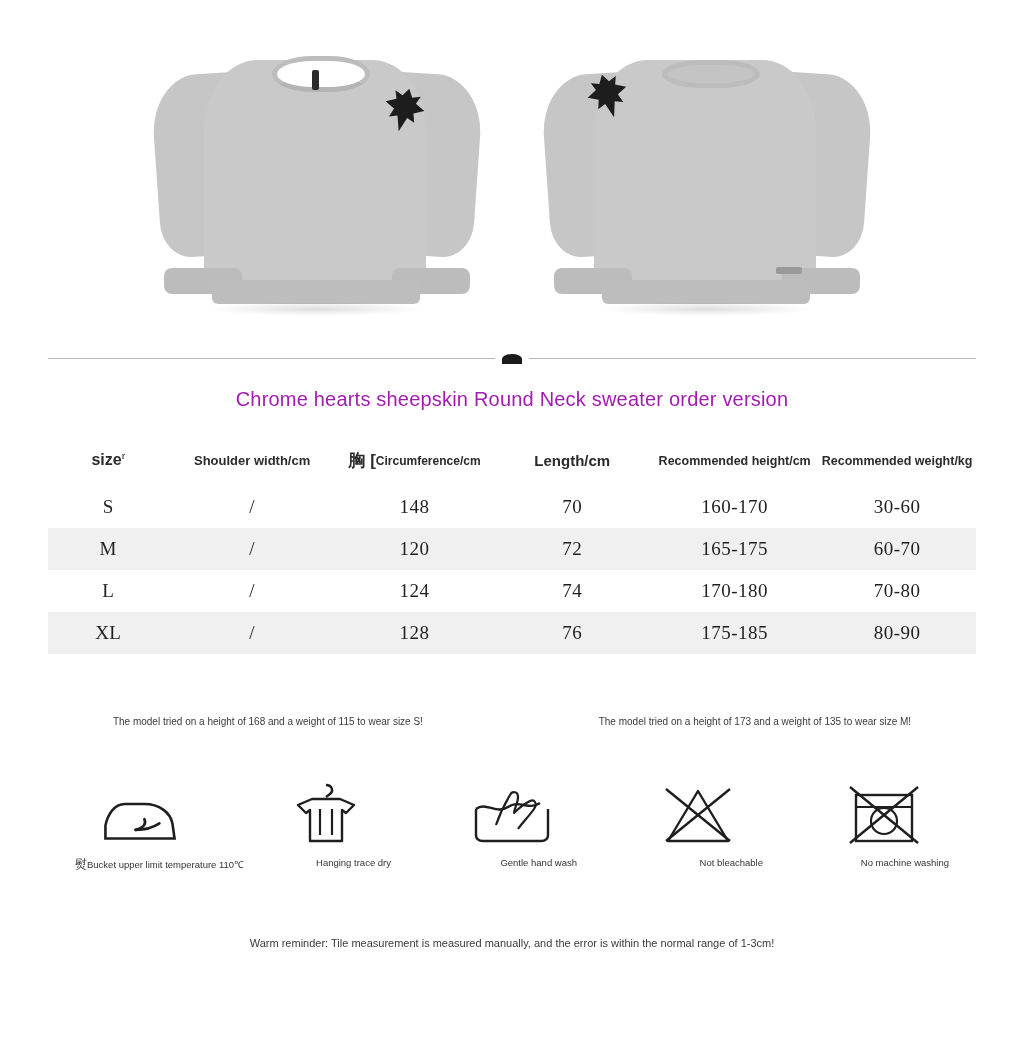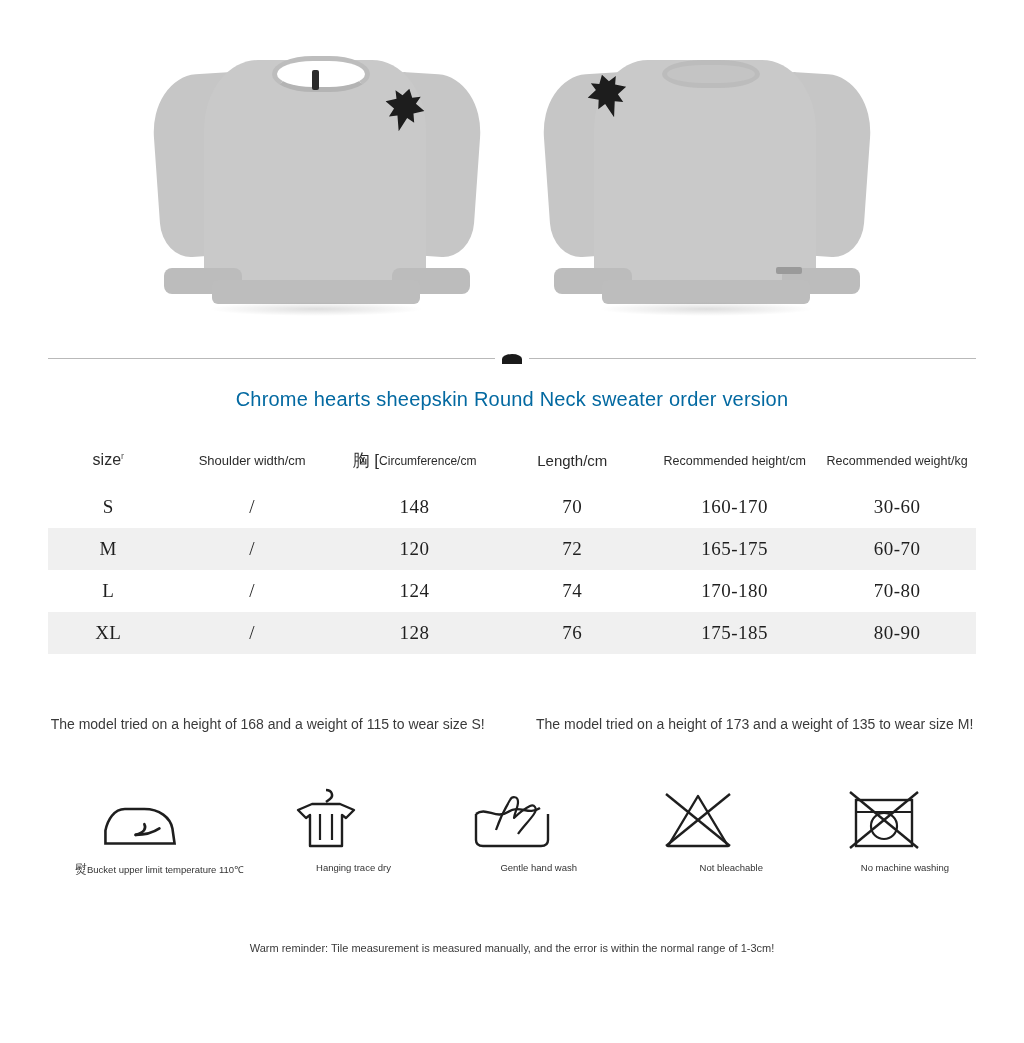--- a/index.html
+++ b/index.html
@@ -163,36 +163,36 @@
     left: 7px; top: 6px;
     width: 20px; height: 10px;
     background: #1a1a1a;
     border-radius: 50% 50% 0 0;
   }
 
   
   .title {
     text-align: center;
     font-size: 20px;
-    color: #0369a1;
+    color: #a21caf;
     margin-top: 12px;
     letter-spacing: 0.2px;
   }
 
   
   .table-wrap {
     margin: 28px 48px 0 48px;
   }
   table.size-table {
     width: 100%;
     border-collapse: collapse;
     font-family: "Liberation Serif", serif;
   }
   table.size-table th {
-    font-weight: normal;
+    font-weight: bold;
     font-family: "Liberation Sans", sans-serif;
     font-size: 12.5px;
     color: #2b2b2b;
     padding: 10px 0 14px 0;
     text-align: center;
     white-space: nowrap;
   }
   table.size-table th.size-head {
     font-size: 16px;
   }
@@ -230,21 +230,21 @@
     vertical-align: super;
     color: #555;
   }
 
   
   .model-notes {
     display: flex;
     justify-content: space-around;
     margin-top: 62px;
     padding: 0 40px;
-    font-size: 14px;
+    font-size: 10px;
     color: #3a3a3a;
     gap: 30px;
   }
 
   
   .care-row {
     display: flex;
     justify-content: center;
     gap: 56px;
     margin-top: 56px;

